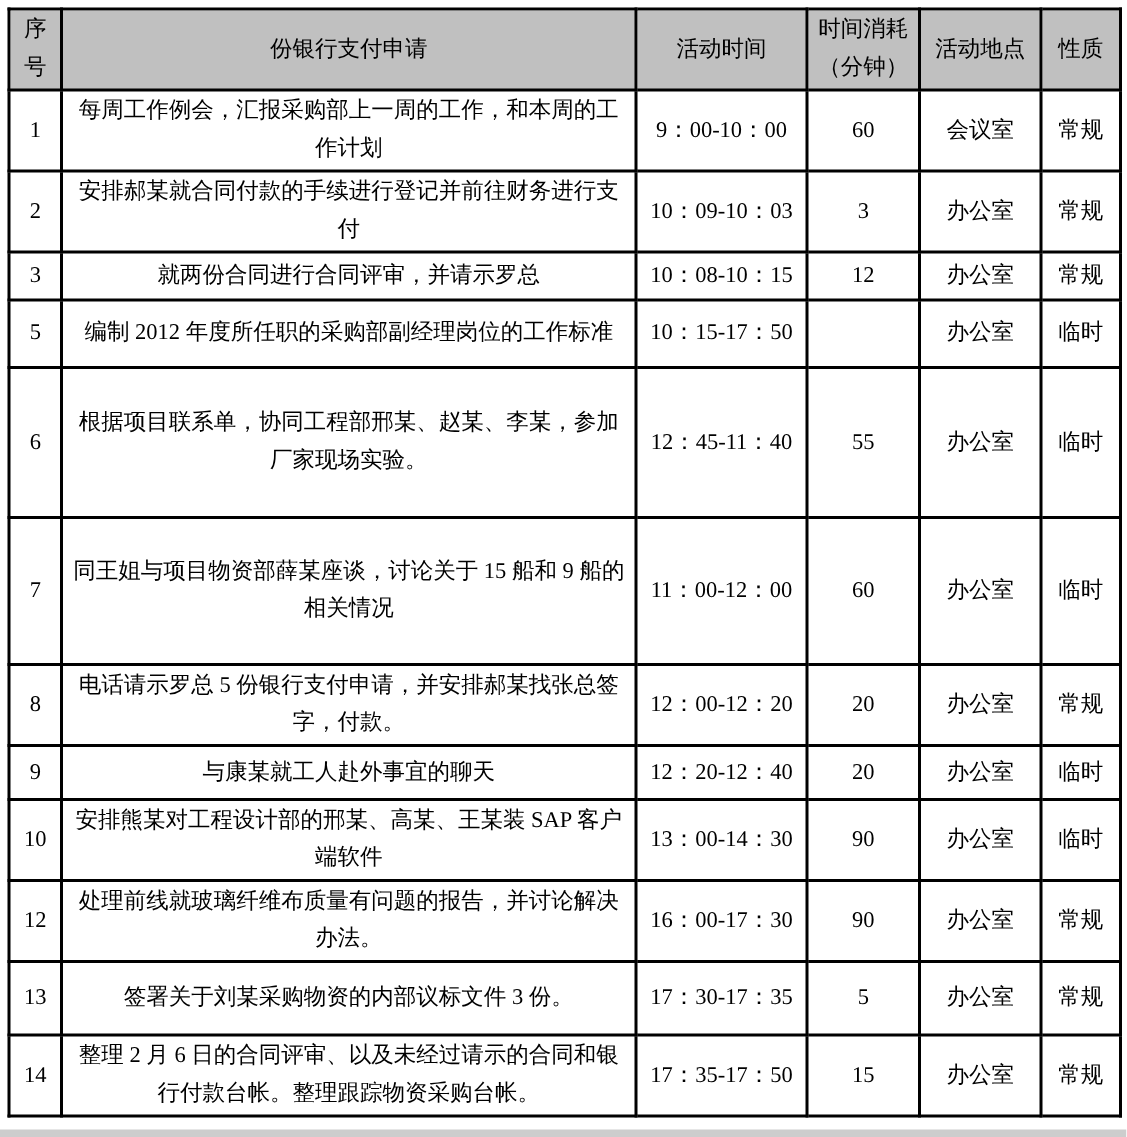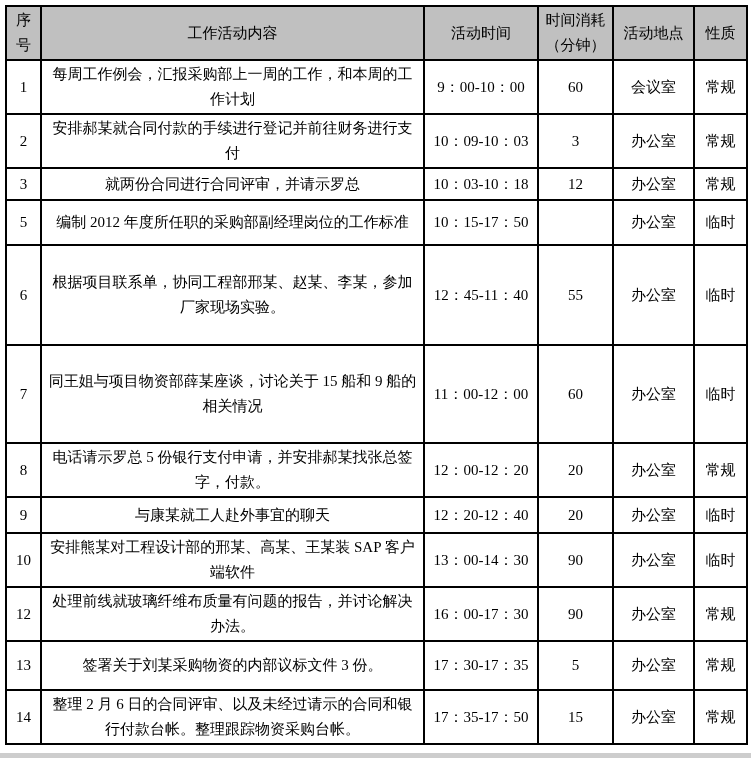--- a/index.html
+++ b/index.html
@@ -79,21 +79,21 @@
       <col style="width:35px">
       <col style="width:383px">
       <col style="width:114px">
       <col style="width:75px">
       <col style="width:81px">
       <col style="width:53px">
     </colgroup>
     <thead>
       <tr>
         <th>序号</th>
-        <th class="col-content-header">工作活动内容</th>
+        <th class="col-content-header">份银行支付申请</th>
         <th>活动时间</th>
         <th>时间消耗（分钟）</th>
         <th>活动地点</th>
         <th>性质</th>
       </tr>
     </thead>
     <tbody>
         <tr>
           <td>1</td>
           <td class="cell-content">每周工作例会，汇报采购部上一周的工作，和本周的工作计划</td>
@@ -106,21 +106,21 @@
           <td>2</td>
           <td class="cell-content">安排郝某就合同付款的手续进行登记并前往财务进行支付</td>
           <td>10：09-10：03</td>
           <td>3</td>
           <td>办公室</td>
           <td>常规</td>
         </tr>
         <tr>
           <td>3</td>
           <td class="cell-content">就两份合同进行合同评审，并请示罗总</td>
-          <td>10：03-10：18</td>
+          <td>10：08-10：15</td>
           <td>12</td>
           <td>办公室</td>
           <td>常规</td>
         </tr>
         <tr>
           <td>5</td>
           <td class="cell-content">编制 2012 年度所任职的采购部副经理岗位的工作标准</td>
           <td>10：15-17：50</td>
           <td></td>
           <td>办公室</td>

